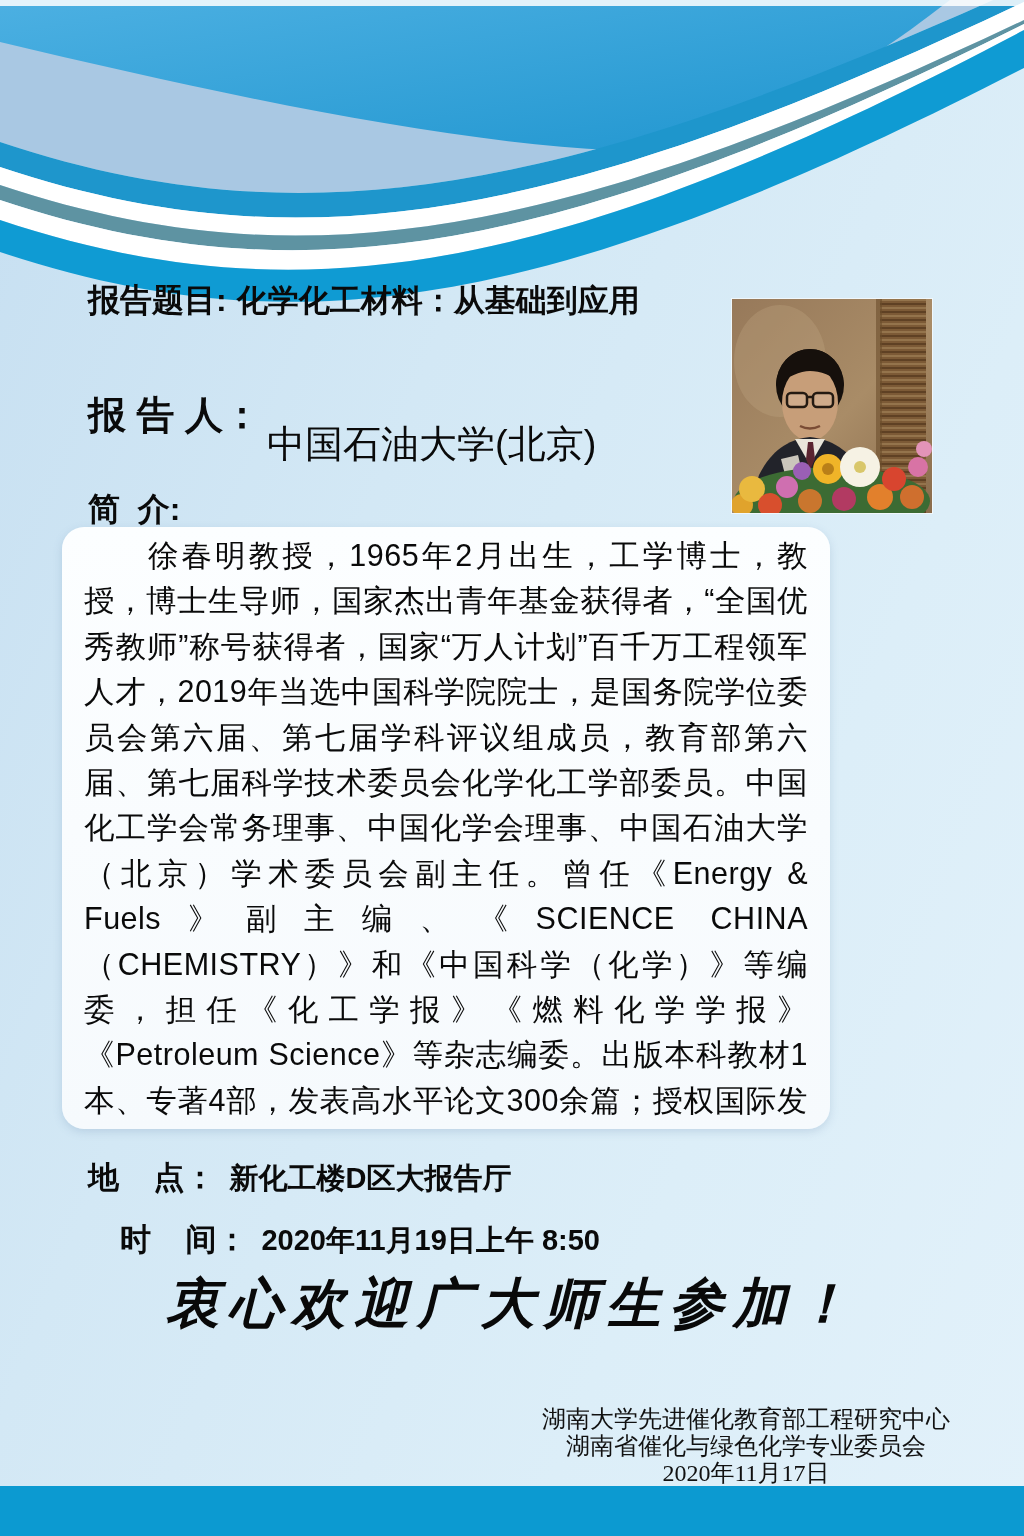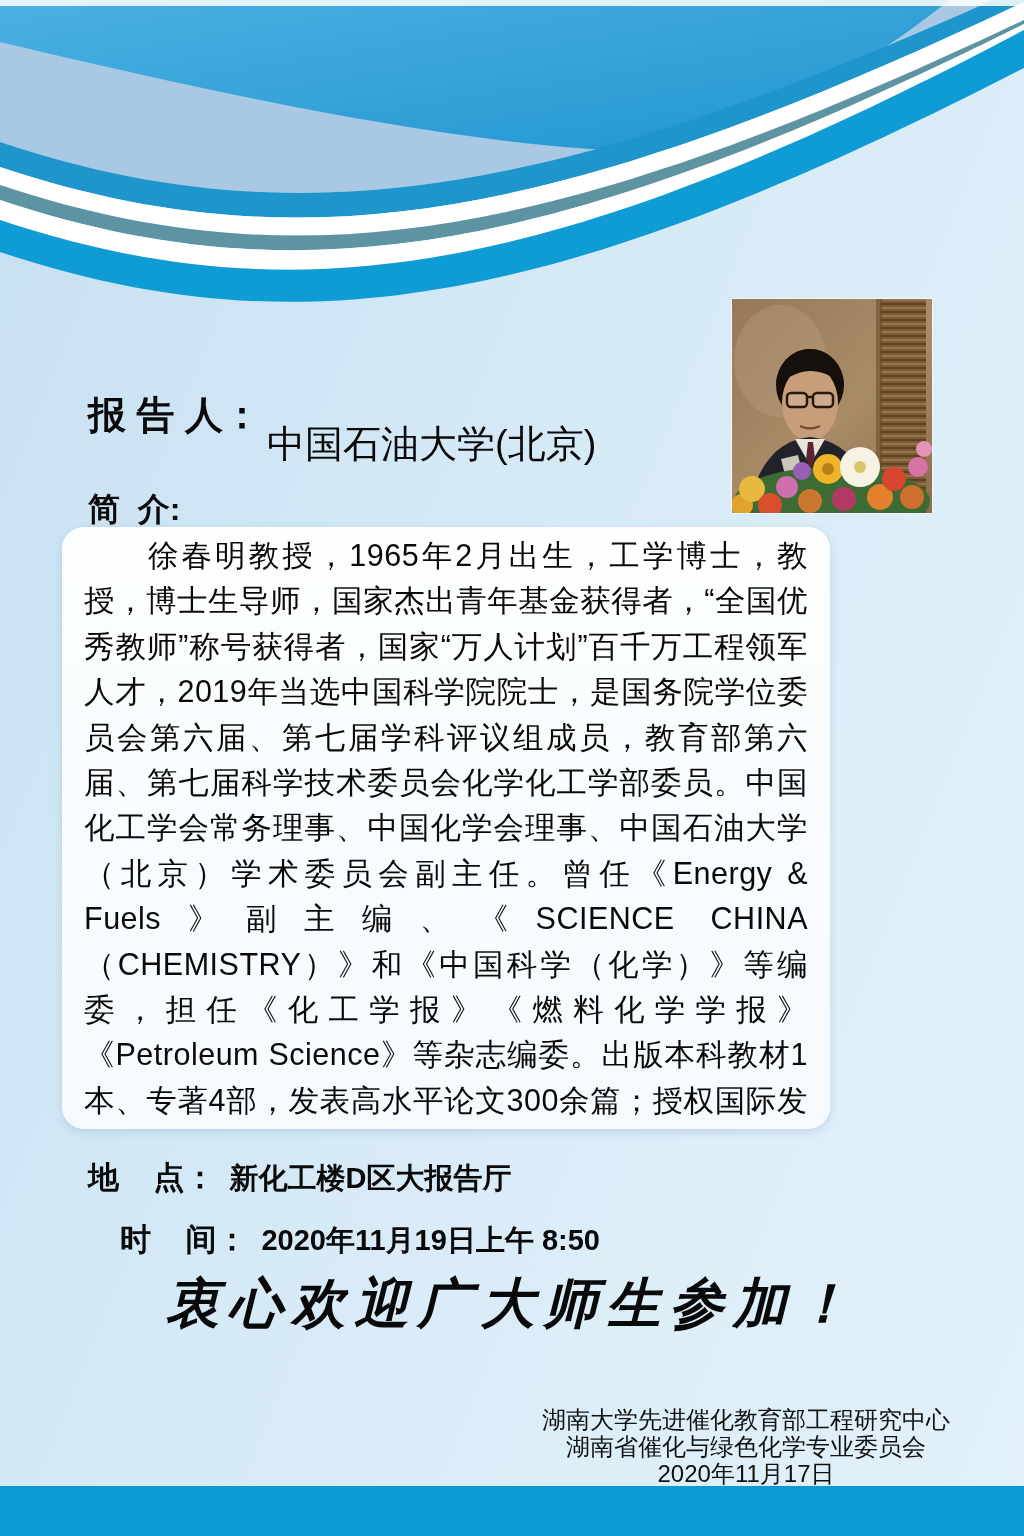--- a/index.html
+++ b/index.html
@@ -42,21 +42,21 @@
   #row-venue .lbl,#row-time .lbl{font-size:31px;}
   #row-venue .val,#row-time .val{font-size:29px;font-weight:bold;margin-left:14px;}
   #row-time{left:88px;top:1219px;margin-left:32px;}
   .welcome{
     position:absolute;left:0;right:0;top:1268px;text-align:center;
     font-family:"DejaVu Serif",serif;font-style:italic;font-weight:bold;
     font-size:54px;letter-spacing:9px;color:#090909;white-space:pre;
   }
   .footer{
     position:absolute;left:516px;top:1406px;width:460px;text-align:center;
-    font-size:24px;line-height:27px;font-weight:500;color:#111;
+    font-size:24px;line-height:27px;font-weight:500;color:#111;font-family:Liberation Serif, serif;
   }
   .bottom-bar{position:absolute;left:0;bottom:0;width:1024px;height:50px;background:#0c9ad1;}
 </style>
 </head>
 <body>
 
 <div class="poster">
 
   <svg class="waves" viewBox="0 0 1024 560" preserveAspectRatio="none" aria-hidden="true">
     <defs>
@@ -69,20 +69,24 @@
     <path d="M0 42 C210 92 440 142 612 150 C760 138 870 62 950 0 L0 0 Z" fill="url(#dw)"></path>
     <path d="M0 142 C300 242 560 197 1024 -14 L1024 2 C560 222 300 267 0 167 Z" fill="#1e96cc"></path>
     <path d="M0 167 C300 267 560 222 1024 2 L1024 20 C560 240 300 285 0 185 Z" fill="#ffffff"></path>
     <path d="M0 185 C300 285 560 240 1024 20 L1024 24 C560 255 300 300 0 200 Z" fill="#5e93a2"></path>
     <path d="M0 200 C300 300 560 255 1024 24 L1024 30 C560 275 300 320 0 220 Z" fill="#ffffff"></path>
     <path d="M0 220 C300 320 560 275 1024 30 L1024 68 C560 307 300 352 0 252 Z" fill="#0f9bd3"></path>
     <rect x="0" y="0" width="1024" height="6" fill="#ffffff" opacity=".85"></rect>
   </svg>
 
 
+  <div class="row" id="row-topic">
+    <span class="lbl">报告题目:</span>
+    <span class="val">化学化工材料：从基础到应用</span>
+  </div>
 
   <div class="row" id="row-speaker">
     <span class="lbl">报 告 人：</span>
   </div>
   <div class="affiliation">中国石油大学(北京)</div>
 
   <div class="photo">
     <svg viewBox="0 0 200 214" aria-hidden="true">
       <defs>
         <linearGradient id="wall" x1="0" y1="0" x2="1" y2="1">

